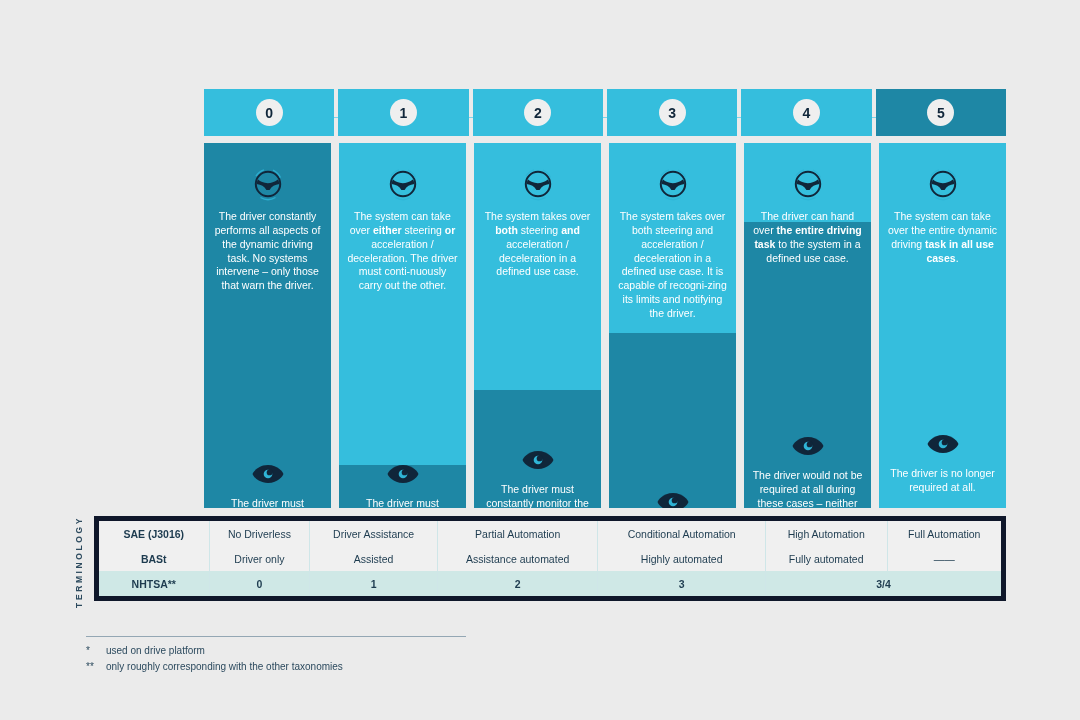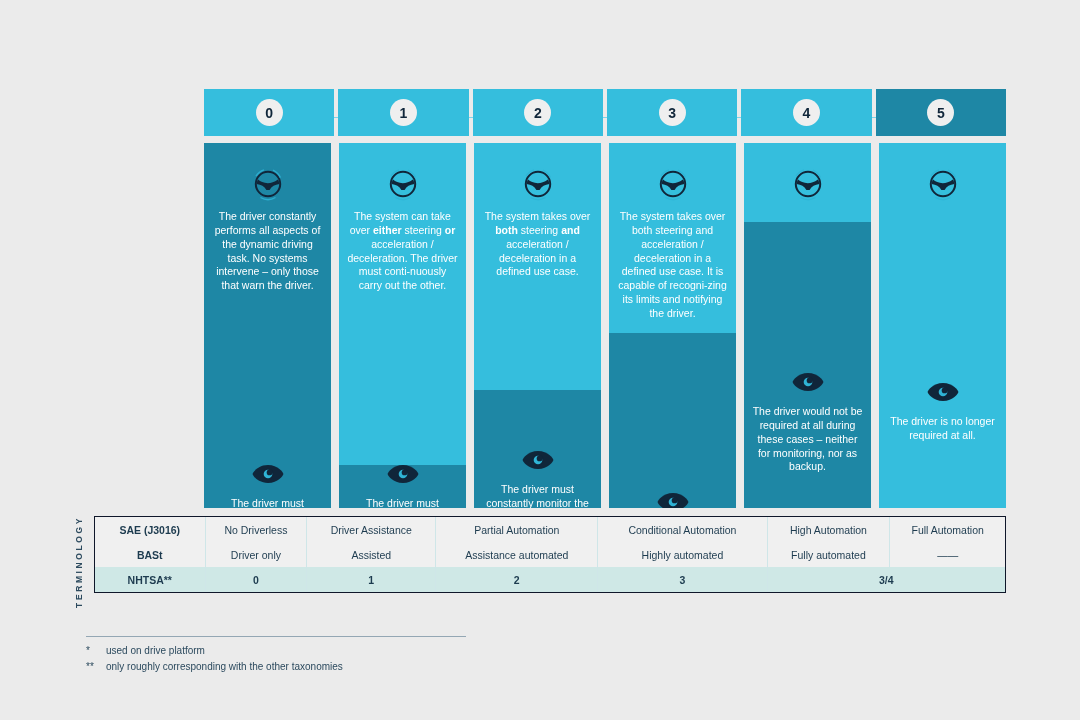--- a/index.html
+++ b/index.html
@@ -81,21 +81,21 @@
     width: 18px; height: 100px;
     display: flex; align-items: center; justify-content: center;
   }
   #term-label span {
     writing-mode: vertical-rl; transform: rotate(180deg);
     font-size: 8.5px; font-weight: bold; letter-spacing: 2.6px;
     color: #2c4a5e; white-space: nowrap;
   }
   #table {
     position: absolute; left: 94px; top: 516px; width: 912px;
-    border: 1px solid #0f172a;
+    border: 5px solid #0f172a;
     border-collapse: collapse;
   }
   #table table { width: 100%; border-collapse: collapse; }
   #table td {
     height: 25px; text-align: center;
     font-size: 10.5px; color: #1d3b4f;
     border-left: 1px solid #cfe6e8;
     padding: 0 2px;
   }
   #table td:first-child { border-left: none; }
@@ -281,20 +281,21 @@
                 <circle cx="17" cy="17" r="12.2"></circle>
               </g>
               <path d="M7.1 12.6 C11 16.2 19 18.6 26.9 12.6 C27.9 14 28.3 15.6 28.3 17 C24 17.5 20.6 19.4 18.6 23 L15.4 23 C13.4 19.4 10 17.5 5.7 17 C5.7 15.6 6.1 14 7.1 12.6 Z" fill="#10263a"></path>
               <g stroke="#2fb4d6" stroke-width="1.4" fill="none" opacity="0.85">
                 <path d="M5.0 9.2 A14.6 14.6 0 0 1 13.0 2.9"></path>
                 <path d="M29.4 10.6 A14.6 14.6 0 0 0 22.0 3.2"></path>
                 <path d="M9.5 30.5 A14.6 14.6 0 0 0 24.5 30.5"></path>
               </g>
             </svg>
           </div>
+          <div class="blurb">The driver can hand over <b>the entire driving task</b> to the system in a defined use case.</div>
         </div>
         <div class="inner seg-watch" style="top: 195px;">
           <div class="icon-wrap">
             <svg width="34" height="20" viewBox="0 0 34 20">
               <path d="M17 1 C7 1 1.6 8.5 1.6 10 C1.6 11.5 7 19 17 19 C27 19 32.4 11.5 32.4 10 C32.4 8.5 27 1 17 1 Z" fill="#10263a"></path>
               <circle cx="17" cy="10" r="5.6" fill="#10263a"></circle>
               <circle cx="17" cy="10" r="4.3" fill="#2fb4d6"></circle>
               <circle cx="18.6" cy="8.4" r="2.9" fill="#10263a"></circle>
             </svg>
           </div>
@@ -310,22 +311,23 @@
                 <circle cx="17" cy="17" r="12.2"></circle>
               </g>
               <path d="M7.1 12.6 C11 16.2 19 18.6 26.9 12.6 C27.9 14 28.3 15.6 28.3 17 C24 17.5 20.6 19.4 18.6 23 L15.4 23 C13.4 19.4 10 17.5 5.7 17 C5.7 15.6 6.1 14 7.1 12.6 Z" fill="#10263a"></path>
               <g stroke="#2fb4d6" stroke-width="1.4" fill="none" opacity="0.85">
                 <path d="M5.0 9.2 A14.6 14.6 0 0 1 13.0 2.9"></path>
                 <path d="M29.4 10.6 A14.6 14.6 0 0 0 22.0 3.2"></path>
                 <path d="M9.5 30.5 A14.6 14.6 0 0 0 24.5 30.5"></path>
               </g>
             </svg>
           </div>
-        </div>
-        <div class="inner seg-watch" style="top: 205px;">
+          <div class="blurb">The system can take over the entire dynamic driving <b>task in all use cases</b>.</div>
+        </div>
+        <div class="inner seg-watch" style="top: 193px;">
           <div class="icon-wrap">
             <svg width="34" height="20" viewBox="0 0 34 20">
               <path d="M17 1 C7 1 1.6 8.5 1.6 10 C1.6 11.5 7 19 17 19 C27 19 32.4 11.5 32.4 10 C32.4 8.5 27 1 17 1 Z" fill="#10263a"></path>
               <circle cx="17" cy="10" r="5.6" fill="#10263a"></circle>
               <circle cx="17" cy="10" r="4.3" fill="#2fb4d6"></circle>
               <circle cx="18.6" cy="8.4" r="2.9" fill="#10263a"></circle>
             </svg>
           </div>
           <div class="blurb" style="margin-top: 13px;">The driver is no longer required at all.</div>
         </div>

